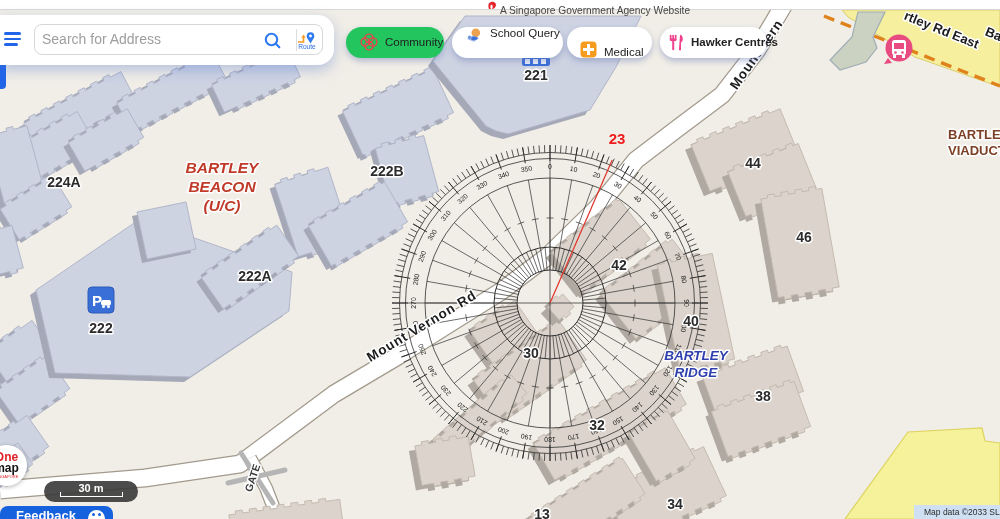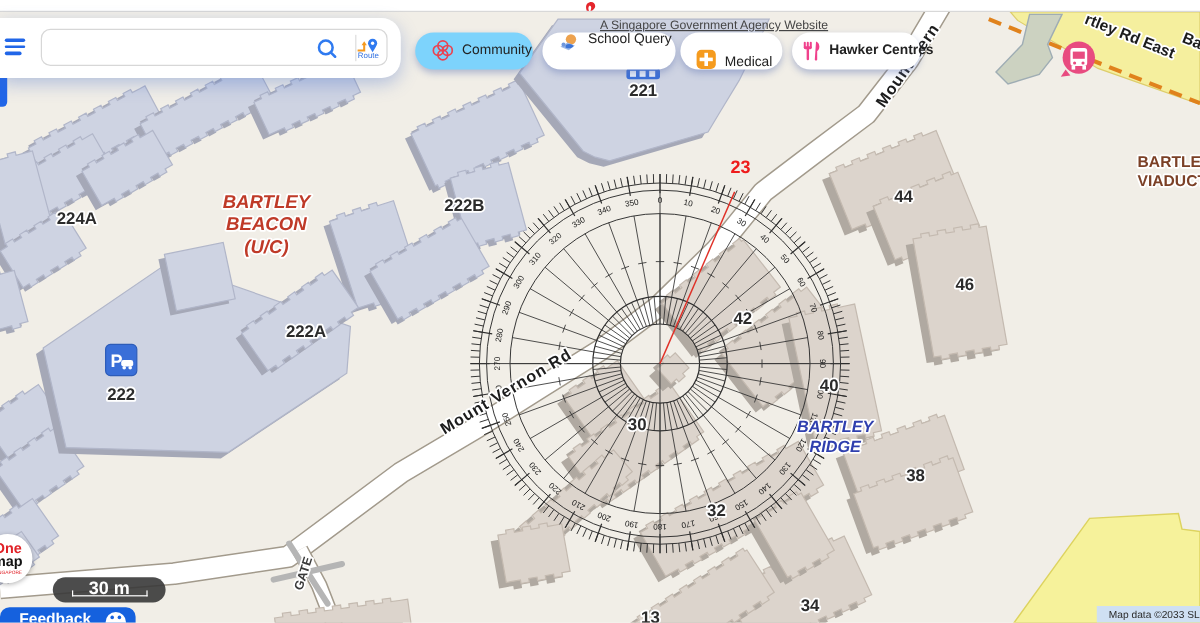--- a/index.html
+++ b/index.html
@@ -716,51 +716,52 @@
         <rect x="902" y="55" width="3" height="3" fill="#ffffff"></rect>
       </g>
 </svg>
 
 <div style="position:absolute;left:0;top:0;width:1000px;height:10px;background:#ffffff;border-bottom:1px solid #d8d8d8;"></div>
 
 <svg style="position:absolute;left:487px;top:1px;" width="10" height="9" viewBox="0 0 10 9">
       <path d="M2,8 C1,5 1,2 4,1 C7,0 9,2 9,4 C9,6 7,8 5,8 C6,6 6,4 4.5,3.5 C3,4.5 3,6.5 4,8 Z" fill="#e4252c"></path>
     </svg>
 
-<div style="position:absolute;left:500px;top:16px;height:10px;line-height:11px;font-size:10.2px;color:#454545;letter-spacing:0;text-decoration:underline;">A Singapore Government Agency Website</div>
+<div style="position:absolute;left:500px;top:5px;height:10px;line-height:11px;font-size:10.2px;color:#454545;letter-spacing:0;">A Singapore Government Agency Website</div>
 
 <div style="position:absolute;left:0;top:47px;width:6px;height:42px;background:#2166e8;border-radius:0 4px 4px 0;"></div>
 
 <div style="position:absolute;left:0;top:15px;width:334px;height:50px;background:#ffffff;border-radius:0 16px 16px 0;box-shadow:0 5px 14px rgba(70,110,200,0.35);"></div>
 
 <div style="position:absolute;left:4px;top:32px;width:16.5px;height:2.6px;background:#2166e8;border-radius:2px;"></div>
 <div style="position:absolute;left:4px;top:37.5px;width:16.5px;height:2.6px;background:#2166e8;border-radius:2px;"></div>
 <div style="position:absolute;left:4px;top:43px;width:14px;height:2.6px;background:#2166e8;border-radius:2px;"></div>
 
 <div style="position:absolute;left:34px;top:24px;width:289px;height:31px;background:#fff;border:1.2px solid #d7d7d7;border-radius:8px;"></div>
 
+<div style="position:absolute;left:42px;top:24px;height:31px;line-height:31px;font-size:14px;color:#9e9e9e;">Search for Address</div>
 
 <svg style="position:absolute;left:264px;top:32px;" width="17" height="17" viewBox="0 0 17 17">
       <circle cx="7.5" cy="7.5" r="5.7" fill="none" stroke="#2f7af0" stroke-width="2.1"></circle>
       <line x1="11.8" y1="11.8" x2="15.3" y2="15.3" stroke="#2f7af0" stroke-width="2.1" stroke-linecap="round"></line>
     </svg>
 
 <div style="position:absolute;left:295.5px;top:29px;width:1px;height:22px;background:#dcdcdc;"></div>
 
 <svg style="position:absolute;left:297px;top:31px;" width="20" height="15" viewBox="0 0 20 15">
       <path d="M1,11 L6.5,11 L6.5,6.2" fill="none" stroke="#f59a20" stroke-width="1.7"></path>
       <path d="M6.5,3.4 l -2.2,3.4 l 4.4,0 z" fill="#f59a20"></path>
       <circle cx="13.5" cy="5" r="3.8" fill="#2f7af0"></circle>
       <path d="M13.5,12.5 l -3,-5 l 6,0 z" fill="#2f7af0"></path>
       <circle cx="13.5" cy="5" r="1.4" fill="#ffffff"></circle>
     </svg>
 
 <div style="position:absolute;left:296px;top:43px;width:22px;text-align:center;font-size:6.6px;color:#2f6fe0;">Route</div>
 
-<div style="position:absolute;left:346px;top:26.5px;width:98px;height:31.5px;background:#7dd3fc;border-radius:16px;box-shadow:0 3px 6px rgba(100,120,180,0.45);display:flex;align-items:center;padding-left:14px;font-size:11.5px;color:#222;white-space:nowrap;">
+<div style="position:absolute;left:346px;top:26.5px;width:98px;height:31.5px;background:#22c55e;border-radius:16px;box-shadow:0 3px 6px rgba(100,120,180,0.45);display:flex;align-items:center;padding-left:14px;font-size:11.5px;color:#222;white-space:nowrap;">
 <svg width="18" height="18" viewBox="0 0 18 18" style="margin-right:7px;flex:0 0 auto;">
         <g fill="none" stroke="#ea4250" stroke-width="1.4">
           <circle cx="9" cy="5.2" r="4.1"></circle>
           <circle cx="9" cy="12.8" r="4.1"></circle>
           <circle cx="5.2" cy="9" r="4.1"></circle>
           <circle cx="12.8" cy="9" r="4.1"></circle>
         </g>
       </svg>Community</div>
 
 <div style="position:absolute;left:452px;top:26.5px;width:111px;height:31.5px;background:#fff;border-radius:16px;box-shadow:0 3px 6px rgba(100,120,180,0.45);display:flex;padding-left:13px;font-size:11.5px;color:#222;white-space:nowrap;">
@@ -789,21 +790,21 @@
           <path d="M11,0.8 c1.6,0 2.8,2 2.8,4.2 c0,1.9 -0.9,3.2 -1.8,3.5 l0,7.1 c0,0.6 -0.4,0.8 -1,0.8 c-0.6,0 -1,-0.2 -1,-0.8 z"></path>
         </g>
       </svg>Hawker Centres</div>
 
 <div style="position:absolute;left:-14px;top:445px;width:41px;height:41px;border-radius:50%;background:#ffffff;box-shadow:0 1px 4px rgba(0,0,0,0.3);overflow:hidden;">
 <div style="margin-top:7px;text-align:center;font-weight:bold;font-size:12px;line-height:11px;"><span style="color:#e02127;">One</span><br><span style="color:#111;">map</span></div>
 <div style="text-align:center;font-size:4px;color:#e02127;line-height:5px;">SINGAPORE</div>
     </div>
 
 <div style="position:absolute;left:44px;top:481px;width:94px;height:21px;background:rgba(56,56,56,0.9);border-radius:10.5px;"></div>
-<div style="position:absolute;left:44px;top:482px;width:94px;text-align:center;font-size:15px;font-weight:bold;color:#ffffff;">30 m</div>
+<div style="position:absolute;left:44px;top:482px;width:94px;text-align:center;font-size:11px;font-weight:bold;color:#ffffff;">30 m</div>
 <div style="position:absolute;left:60px;top:492px;width:63px;height:5px;border-left:1.5px solid #fff;border-right:1.5px solid #fff;border-bottom:1.5px solid #fff;"></div>
 
 <div style="position:absolute;left:0;top:506px;width:113px;height:14px;background:#1561de;border-radius:8px 8px 0 0;"></div>
 <div style="position:absolute;left:16px;top:508px;font-size:13px;font-weight:bold;color:#ffffff;">Feedback</div>
 <div style="position:absolute;left:88px;top:510px;width:17px;height:17px;border-radius:50%;background:#ffffff;"></div>
 <div style="position:absolute;left:92px;top:513px;width:3px;height:3px;border-radius:50%;background:#1561de;"></div>
 <div style="position:absolute;left:98px;top:513px;width:3px;height:3px;border-radius:50%;background:#1561de;"></div>
 
 <div style="position:absolute;left:914px;top:505px;width:86px;height:14px;background:#cfe0f3;"></div>
 <div style="position:absolute;left:924px;top:507px;font-size:8.5px;color:#2b2b2b;white-space:nowrap;">Map data ©2033 SL</div>

